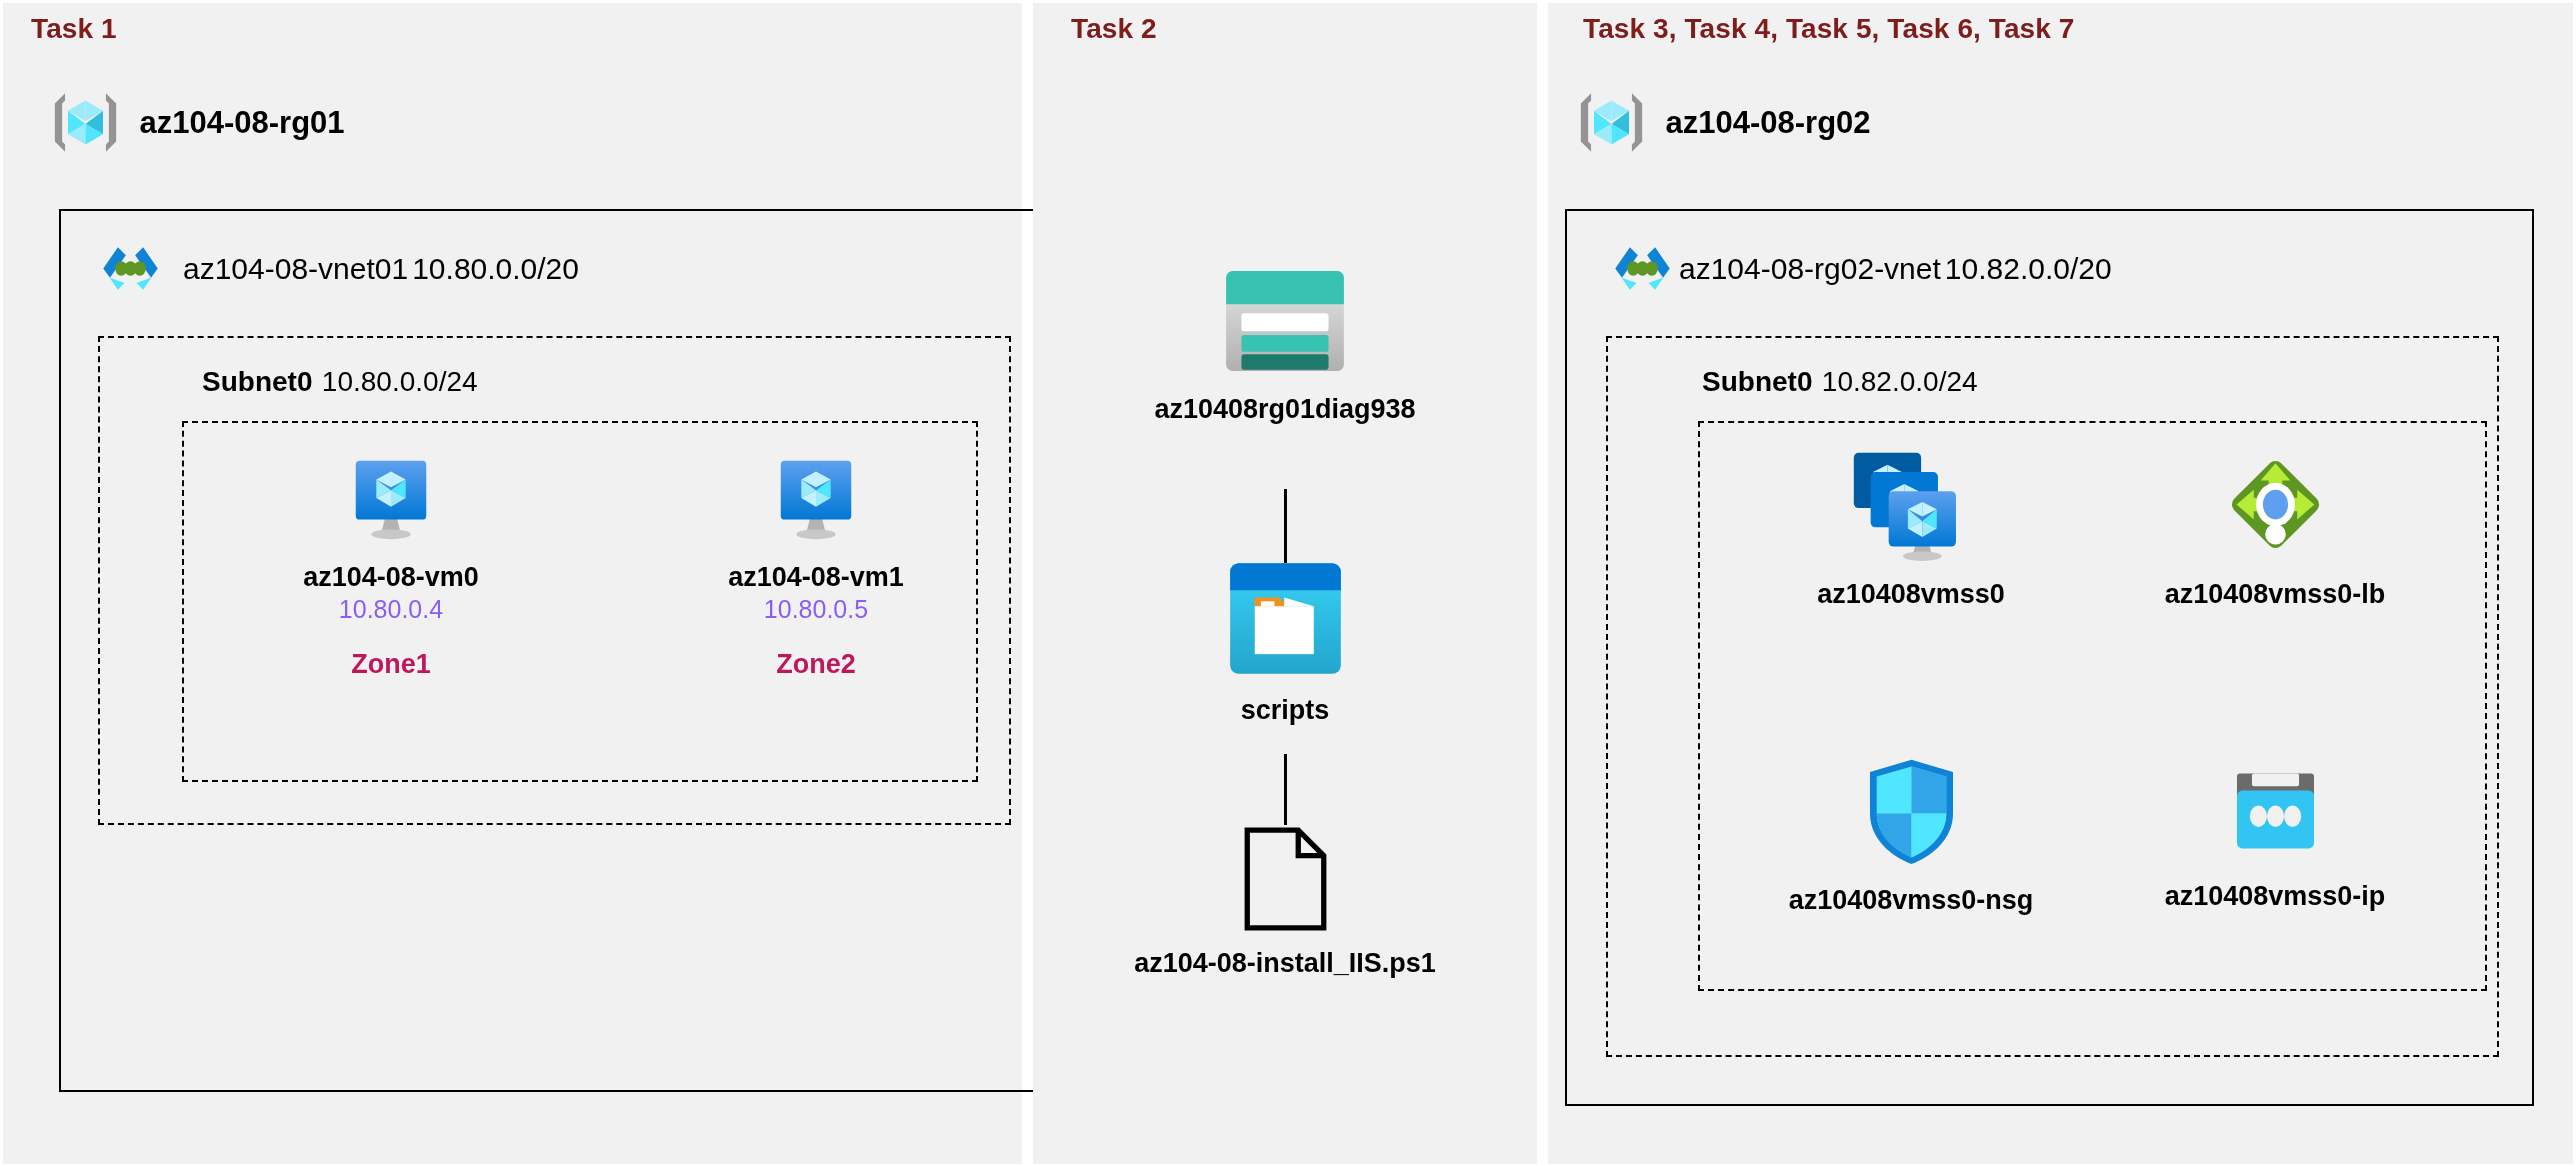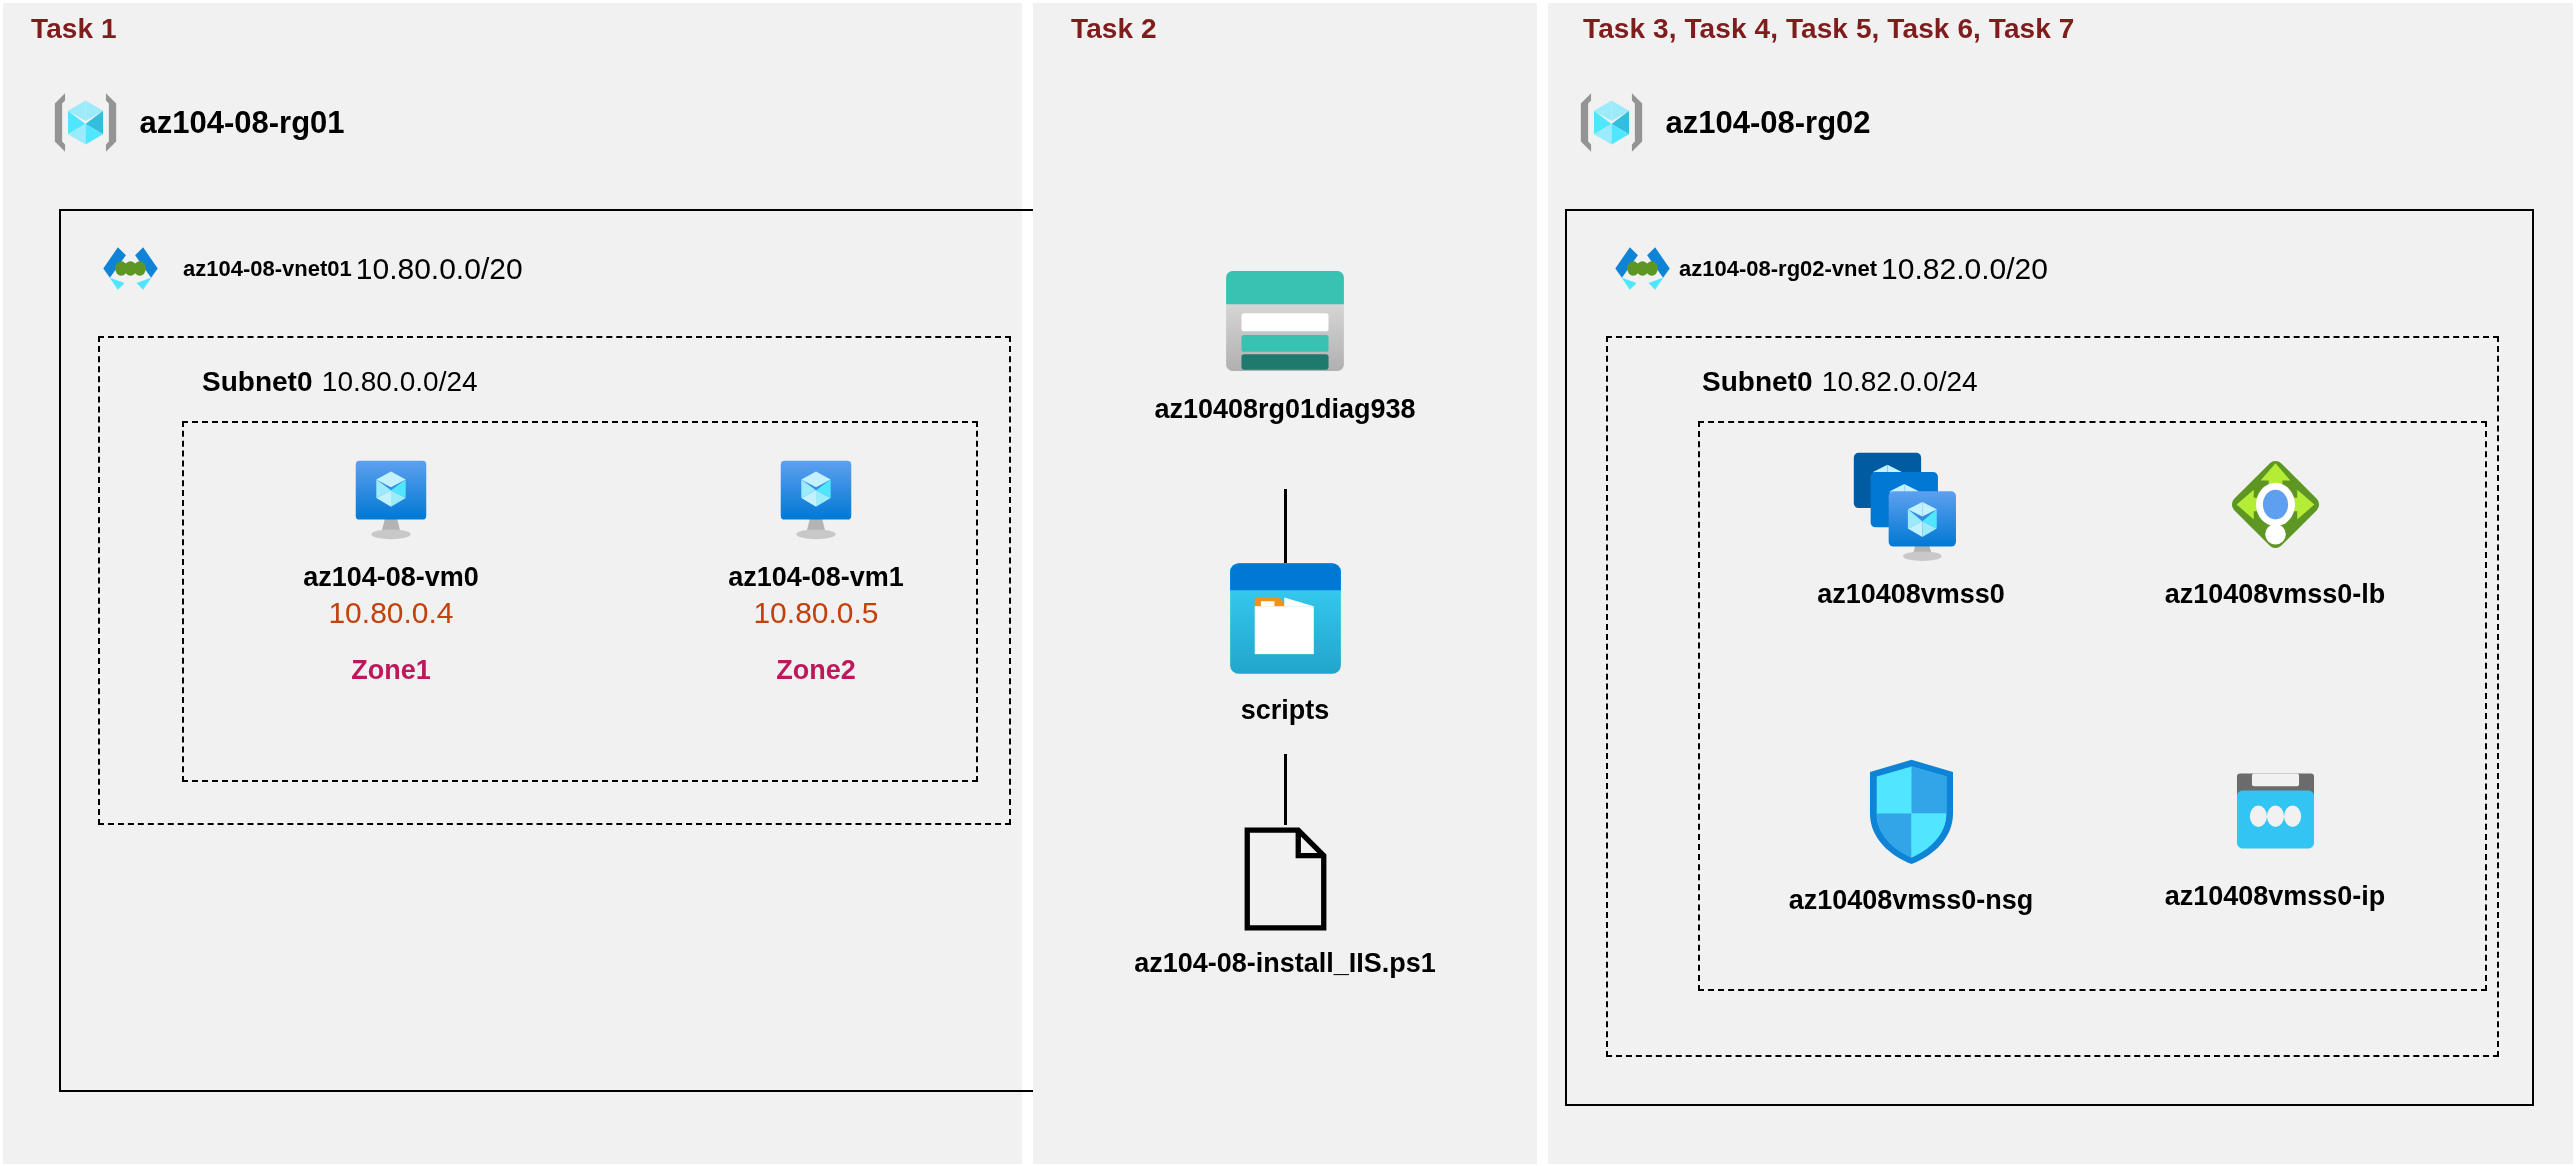--- a/index.html
+++ b/index.html
@@ -9,29 +9,29 @@
     background:#ffffff;
   }
   .panel{position:absolute;background:#f1f1f1;}
   .task-label{
     position:absolute;color:#7f1d1d;font-weight:bold;font-size:28px;
     letter-spacing:0.1px;white-space:nowrap;line-height:1;
   }
   .solid-box{position:absolute;border:2.7px solid #000000;box-sizing:border-box;}
   .dashed-box{position:absolute;border:2.7px dashed #000000;box-sizing:border-box;}
   .hdr-row{position:absolute;display:flex;align-items:center;white-space:nowrap;}
-  .hdr-name{font-weight:bold;font-size:22px;color:#000;text-align:right;}
+  .hdr-name{font-weight:normal;font-size:30px;color:#000;text-align:right;}
   .hdr-cidr{font-weight:normal;font-size:30px;color:#000;margin-left:4px;}
   .rg-name{font-weight:bold;font-size:31px;color:#000;margin-left:17.5px;}
   .sub-label{position:absolute;white-space:nowrap;}
   .sub-name{font-weight:bold;font-size:28px;color:#000;}
   .sub-cidr{font-weight:normal;font-size:28px;color:#000;margin-left:9.4px;}
   .node{position:absolute;display:flex;flex-direction:column;align-items:center;}
   .node-label{font-weight:bold;font-size:27px;color:#000;white-space:nowrap;margin-top:15px;line-height:1.18;text-align:center;}
-  .node-sub{font-weight:normal;font-size:30px;color:#c2410c;white-space:nowrap;line-height:1.25;text-align:center;}
+  .node-sub{font-weight:normal;font-size:25px;color:#8b5cf6;white-space:nowrap;line-height:1.25;text-align:center;}
   .node-zone{font-weight:bold;font-size:27px;color:#be185d;white-space:nowrap;margin-top:24px;text-align:center;}
   .connector{position:absolute;width:2.7px;background:#000;}
   svg{display:block;}
 </style>
 </head>
 <body>
 
 <div class="panel" style="left:3.4px;top:3.4px;width:1019px;height:1161px;"></div>
 
 <div class="task-label" style="left:31px;top:15px;">Task 1</div>

